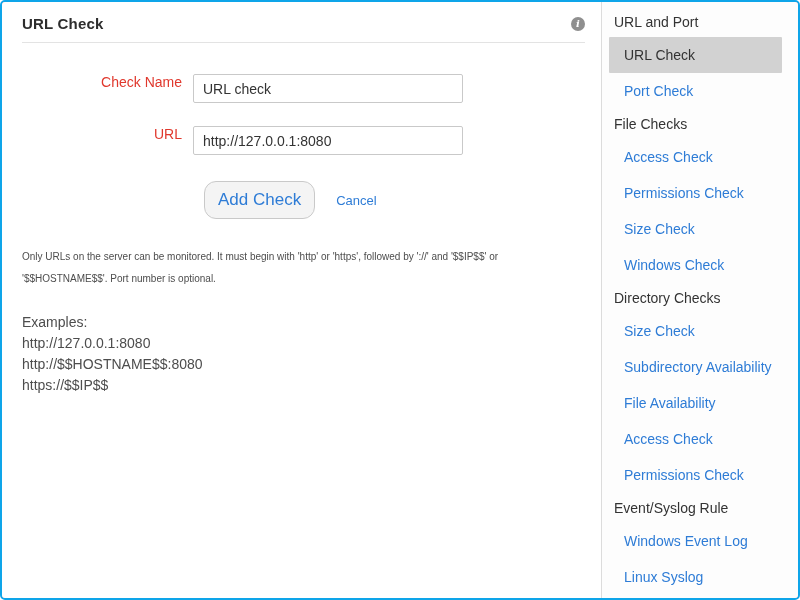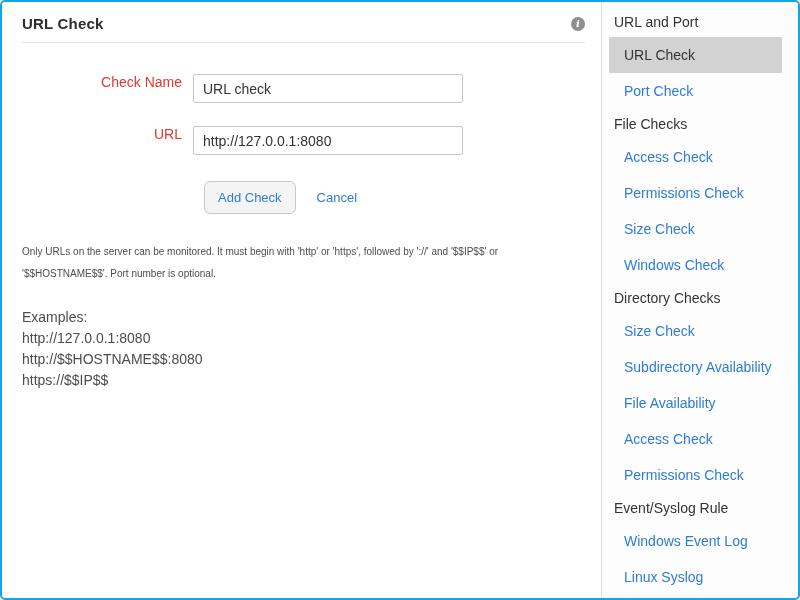--- a/index.html
+++ b/index.html
@@ -44,22 +44,22 @@
   .form-input {
     width:270px; height:29px;
     border:1px solid #c9c9c9; border-radius:2px;
     padding:0 9px; font-size:14px; color:#333;
     font-family:"Liberation Sans", sans-serif;
     background:#fff; outline:none;
   }
 
   .btn-row { display:flex; align-items:center; margin:26px 0 0 202px; }
   .add-btn {
-    background:#f4f4f4; border:1px solid #c9c9c9; border-radius:6px;
-    color:#2e7cd6; font-size:13px; padding:8px 13px;
+    background:#f4f4f4; border:1px solid #c9c9c9; border-radius:12px;
+    color:#2e7cd6; font-size:17px; padding:8px 13px;
     font-family:"Liberation Sans", sans-serif; cursor:pointer;
   }
   .cancel-link { color:#2e7cd6; font-size:13px; margin-left:21px; cursor:pointer; }
 
   .help-text {
     margin:27px 20px 0 20px;
     font-size:10px; color:#4d4d4d; line-height:22px;
     max-width:558px;
   }
   .examples { margin:22px 20px 0 20px; font-size:14px; color:#4d4d4d; line-height:21px; }

